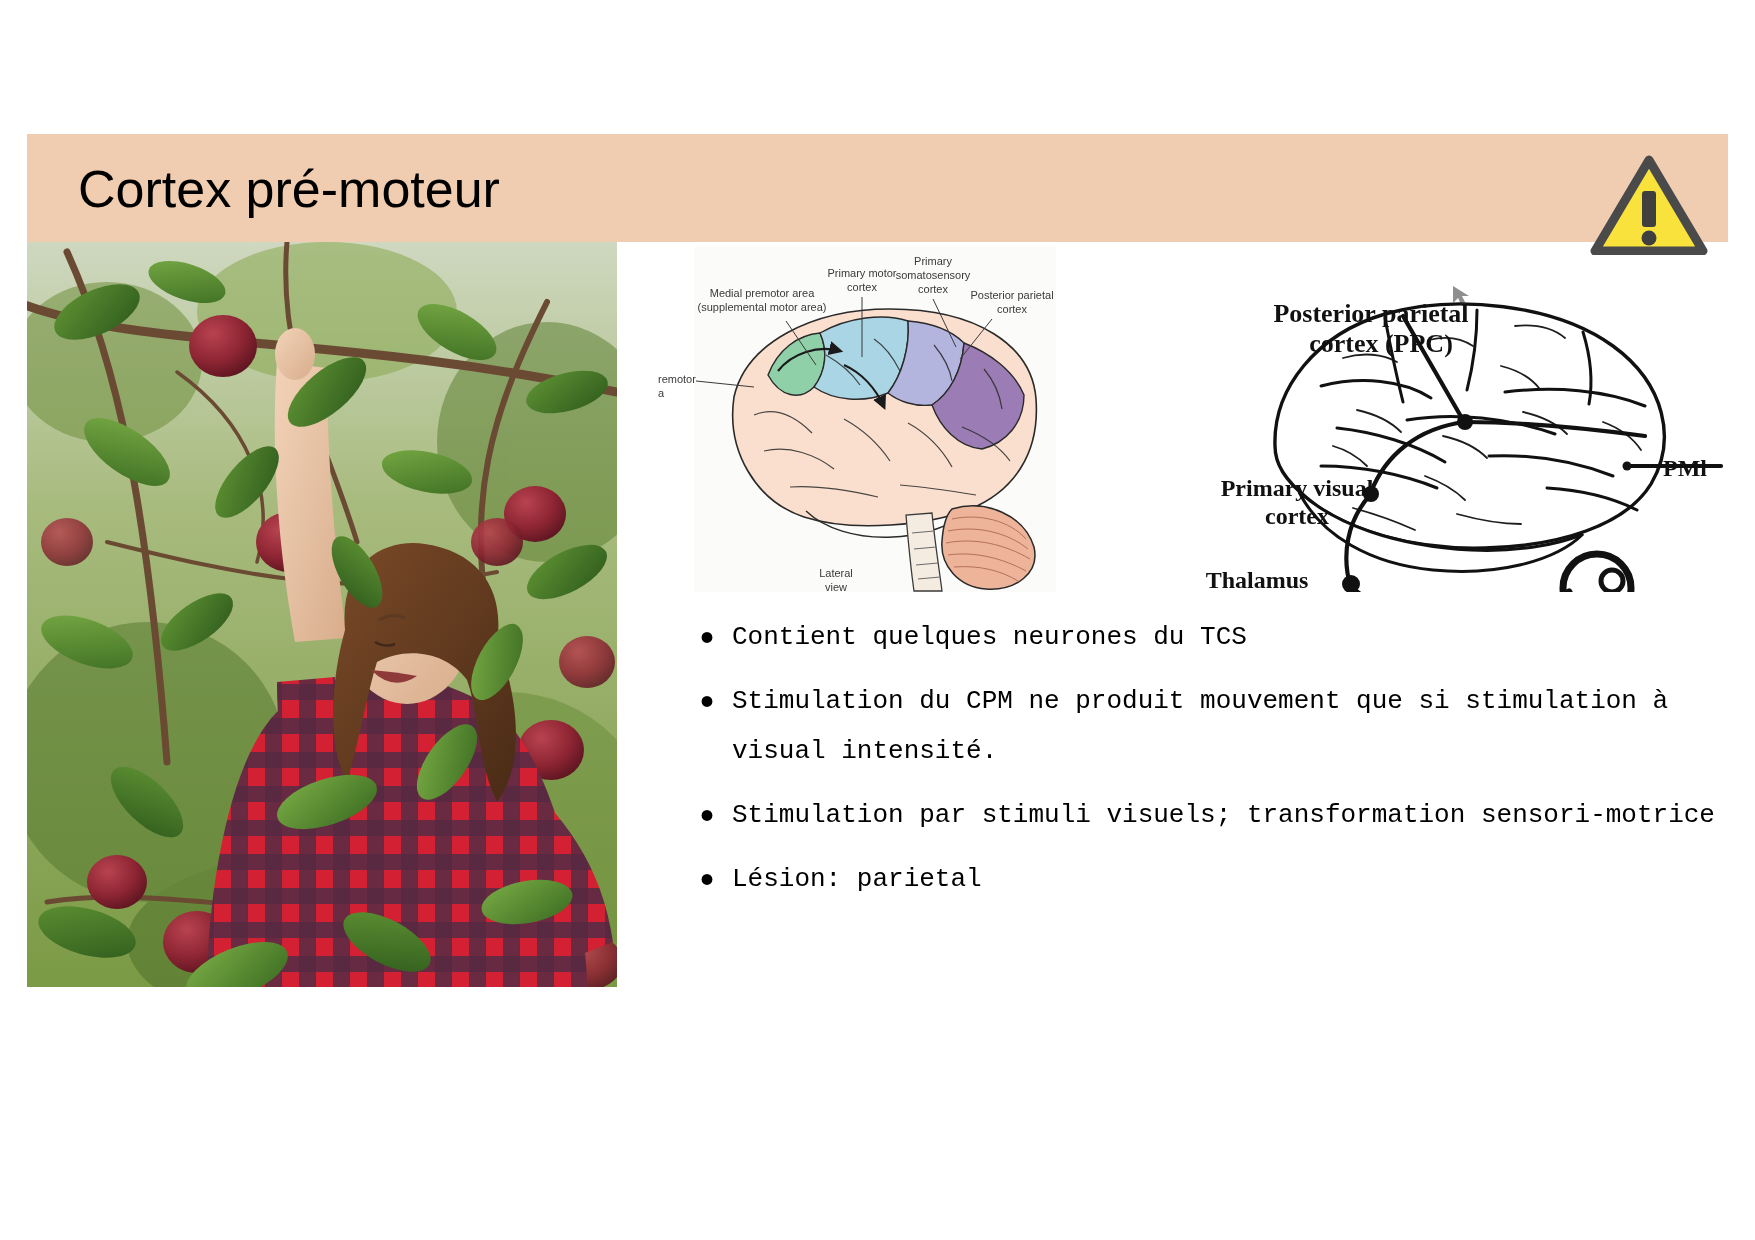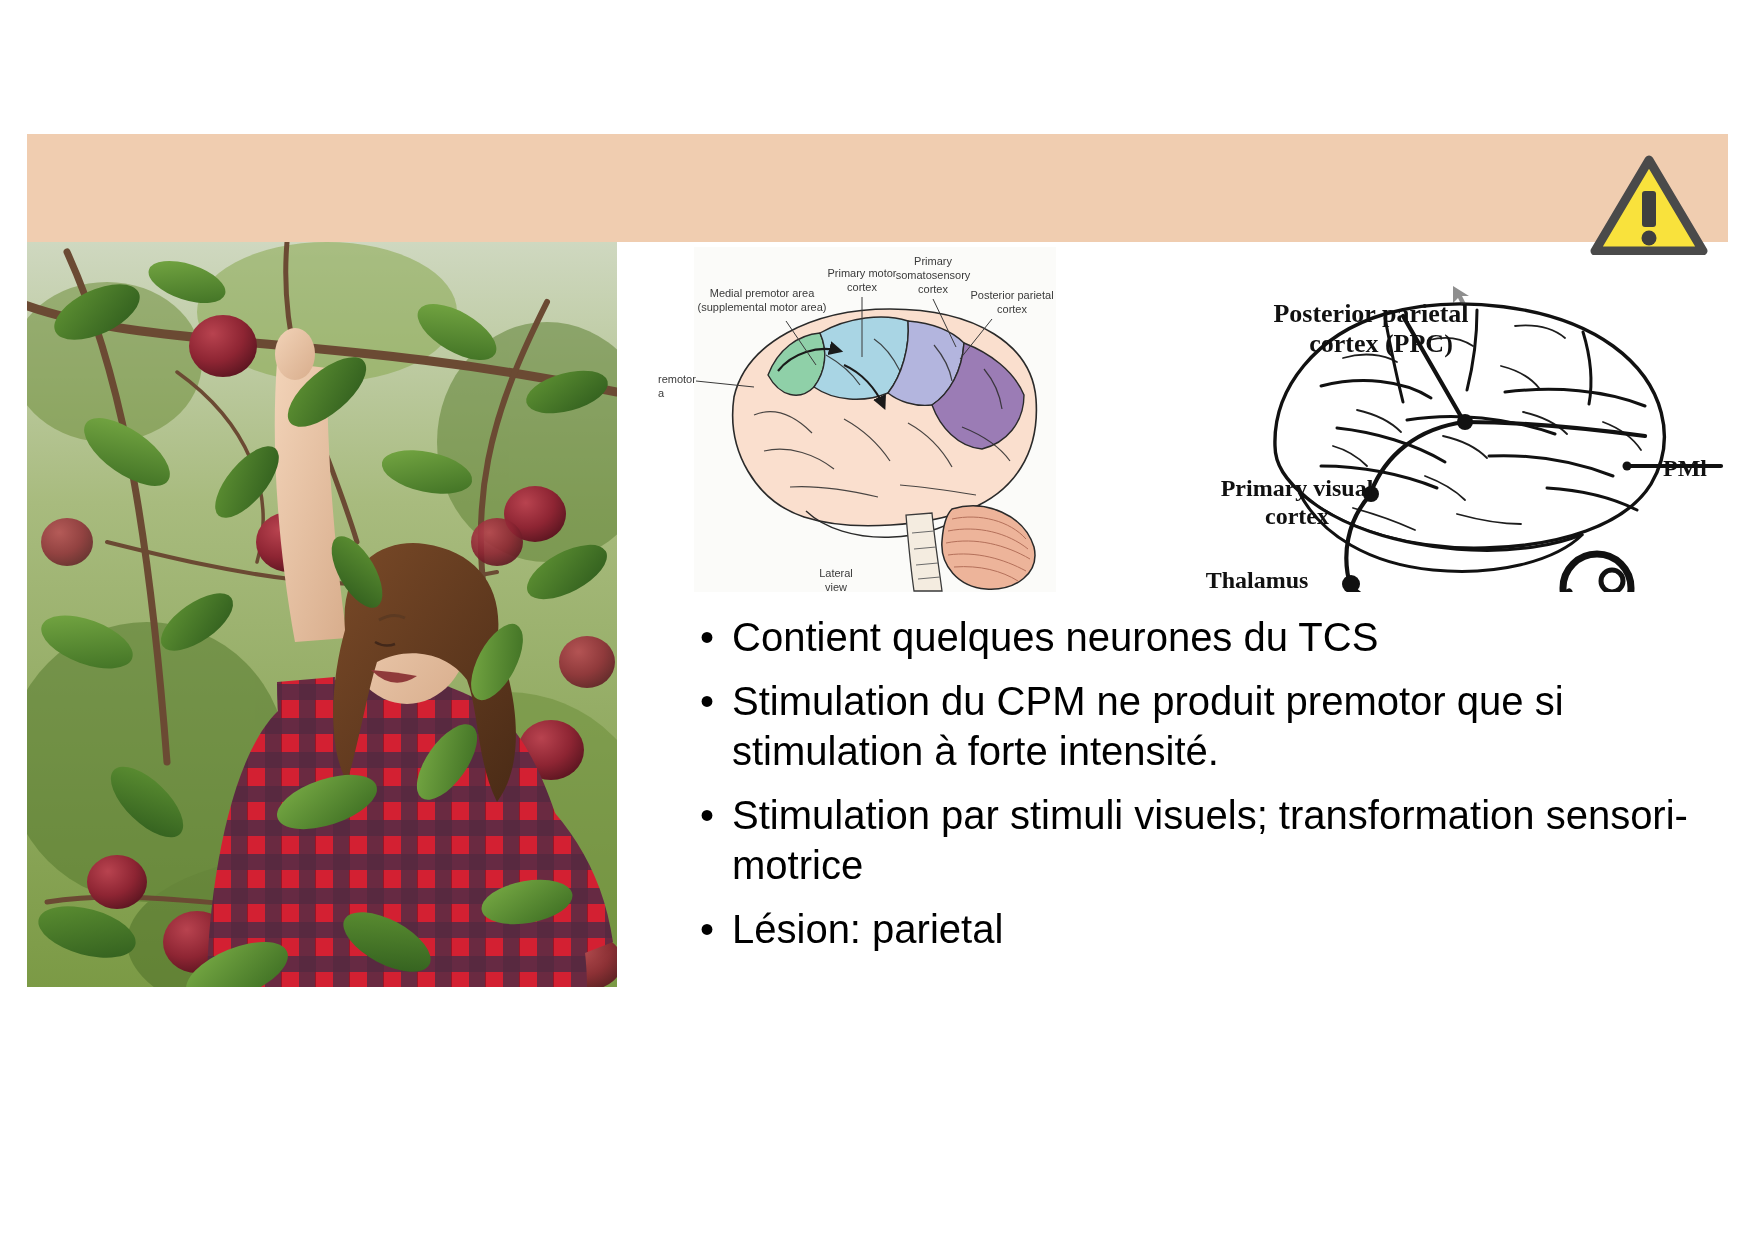--- a/index.html
+++ b/index.html
@@ -108,32 +108,34 @@
   }
   .bullet .dot {
     flex: 0 0 auto;
     width: 32px;
     font-size: 40px;
     line-height: 50px;
     color: #000;
     text-align: left;
   }
   .bullet .btext {
-    font-size: 40px;
+    font-size: 26px;
     line-height: 50px;
     color: #000000;
+    font-family: Liberation Mono, monospace;
   }
 </style>
 </head>
 <body>
 
 <div class="slide">
 
   <div class="header-bar"></div>
 
+  <div class="slide-title">Cortex pré-moteur</div>
 
   <div class="warning-icon">
     <svg viewBox="0 0 118 100" xmlns="http://www.w3.org/2000/svg">
       <path d="M59 5 L113 96 L5 96 Z" fill="#f9e23c" stroke="#4a4a4a" stroke-width="9" stroke-linejoin="round"></path>
       <rect x="52" y="36" width="14" height="36" rx="3" fill="#3f3f3f"></rect>
       <circle cx="59" cy="83" r="7.5" fill="#3f3f3f"></circle>
     </svg>
   </div>
 
   <div class="photo">
@@ -433,21 +435,21 @@
 
   <div class="bullets">
 
     <div class="bullet">
       <span class="dot">•</span>
       <span class="btext">Contient quelques neurones du TCS</span>
     </div>
 
     <div class="bullet">
       <span class="dot">•</span>
-      <span class="btext">Stimulation du CPM ne produit premotor que si stimulation à forte intensité.</span>
+      <span class="btext">Stimulation du CPM ne produit mouvement que si stimulation à visual intensité.</span>
     </div>
 
     <div class="bullet">
       <span class="dot">•</span>
       <span class="btext">Stimulation par stimuli visuels; transformation sensori-motrice</span>
     </div>
 
     <div class="bullet">
       <span class="dot">•</span>
       <span class="btext">Lésion: parietal</span>

